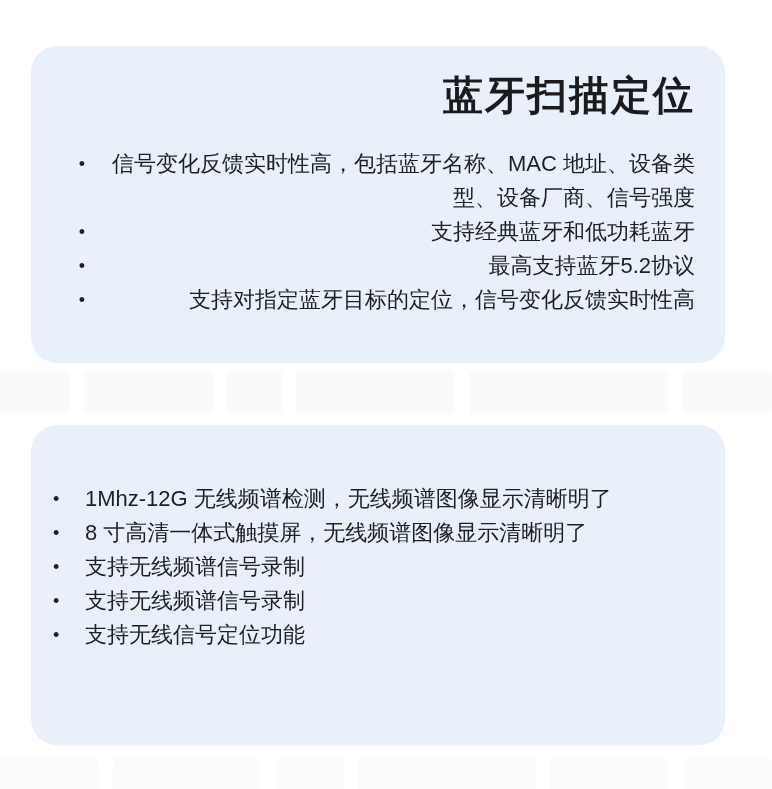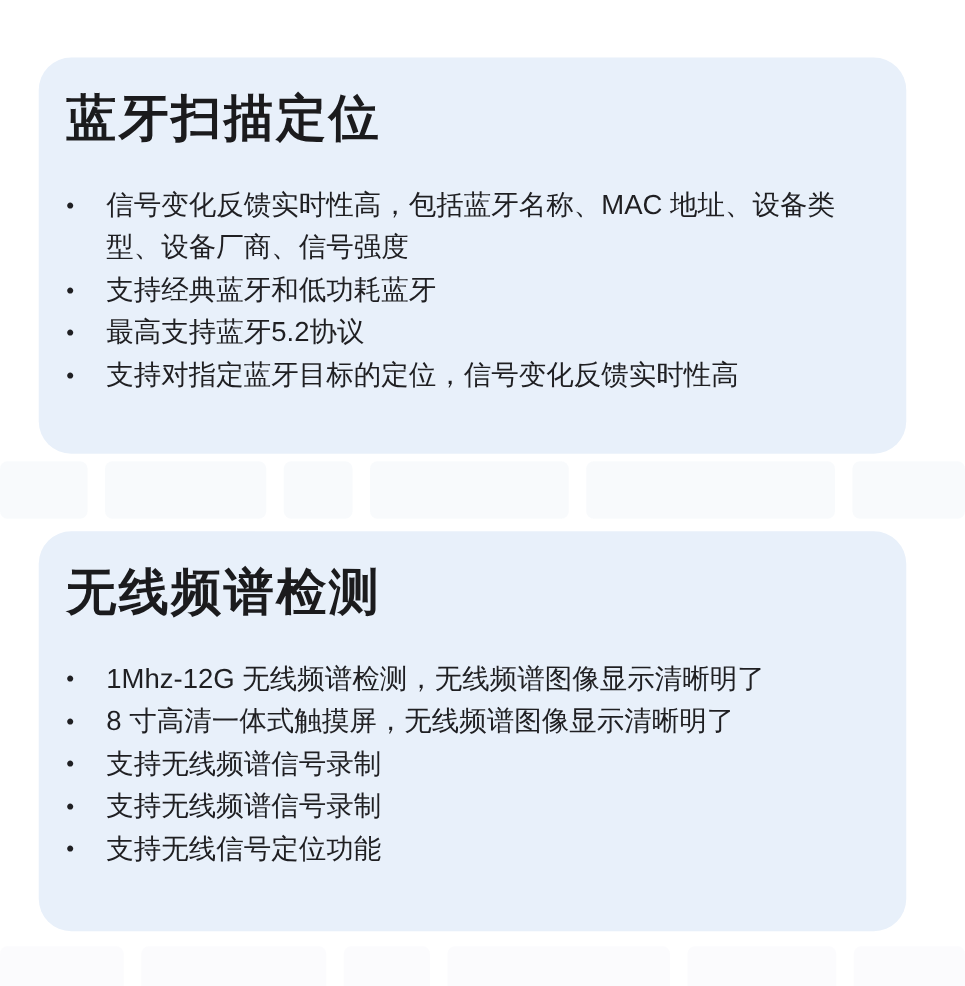--- a/index.html
+++ b/index.html
@@ -16,21 +16,21 @@
   }
   .card {
     position: absolute;
     left: 31px;
     width: 694px;
     background: #e8f0fa;
     border-radius: 26px;
     box-sizing: border-box;
     padding: 27px 30px 0 22px;
   }
-  .card-bluetooth { top: 46px; height: 317px; }
+  .card-bluetooth { top: 46px; height: 317px; text-align: right; }
   .card-spectrum  { top: 425px; height: 320px; }
   .card-title {
     margin: 0;
     font-size: 40px;
     font-weight: 700;
     letter-spacing: 2px;
     color: #1b1b1d;
     line-height: 1.1;
   }
   .feature-list {
@@ -99,21 +99,20 @@
   <div class="ghost-row ghost-row-middle">
     <div class="ghost-block" style="width:70px"></div>
     <div class="ghost-block" style="width:130px"></div>
     <div class="ghost-block" style="width:55px"></div>
     <div class="ghost-block" style="width:160px"></div>
     <div class="ghost-block" style="width:200px"></div>
     <div class="ghost-block" style="width:90px"></div>
   </div>
 
   <section class="card card-spectrum">
-    <h1 class="card-title">无线频谱检测</h1>
     <ul class="feature-list">
       <li class="feature-item">
         <span class="bullet-dot">•</span>
         <span class="feature-text">1Mhz-12G 无线频谱检测，无线频谱图像显示清晰明了</span>
       </li>
       <li class="feature-item">
         <span class="bullet-dot">•</span>
         <span class="feature-text">8 寸高清一体式触摸屏，无线频谱图像显示清晰明了</span>
       </li>
       <li class="feature-item">

